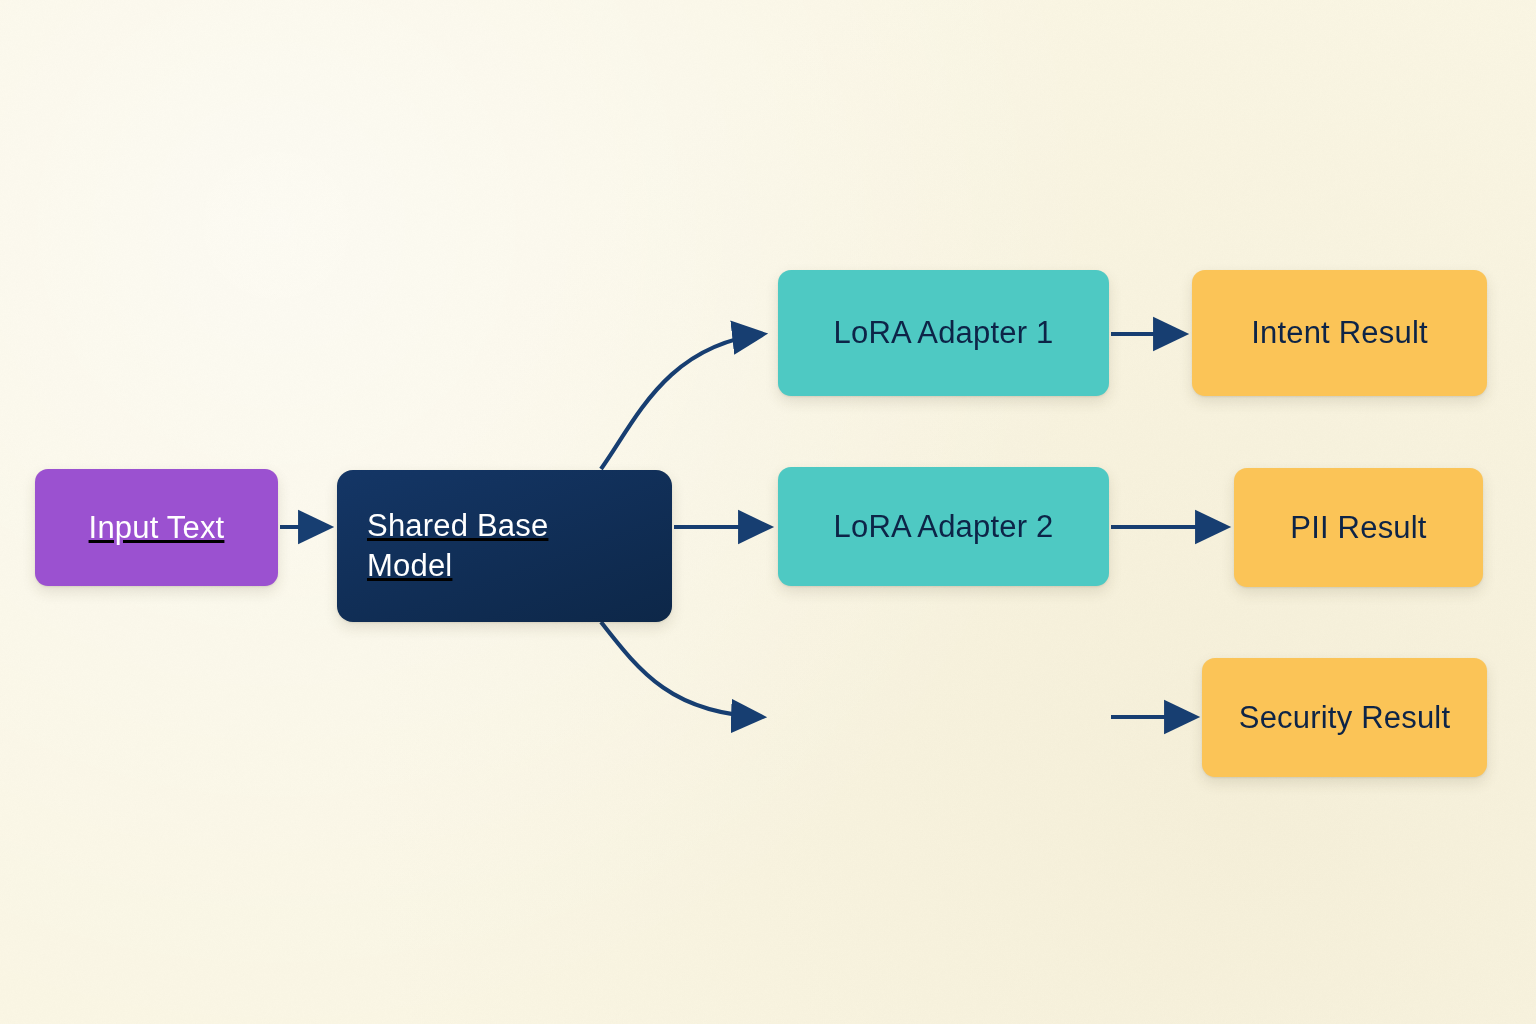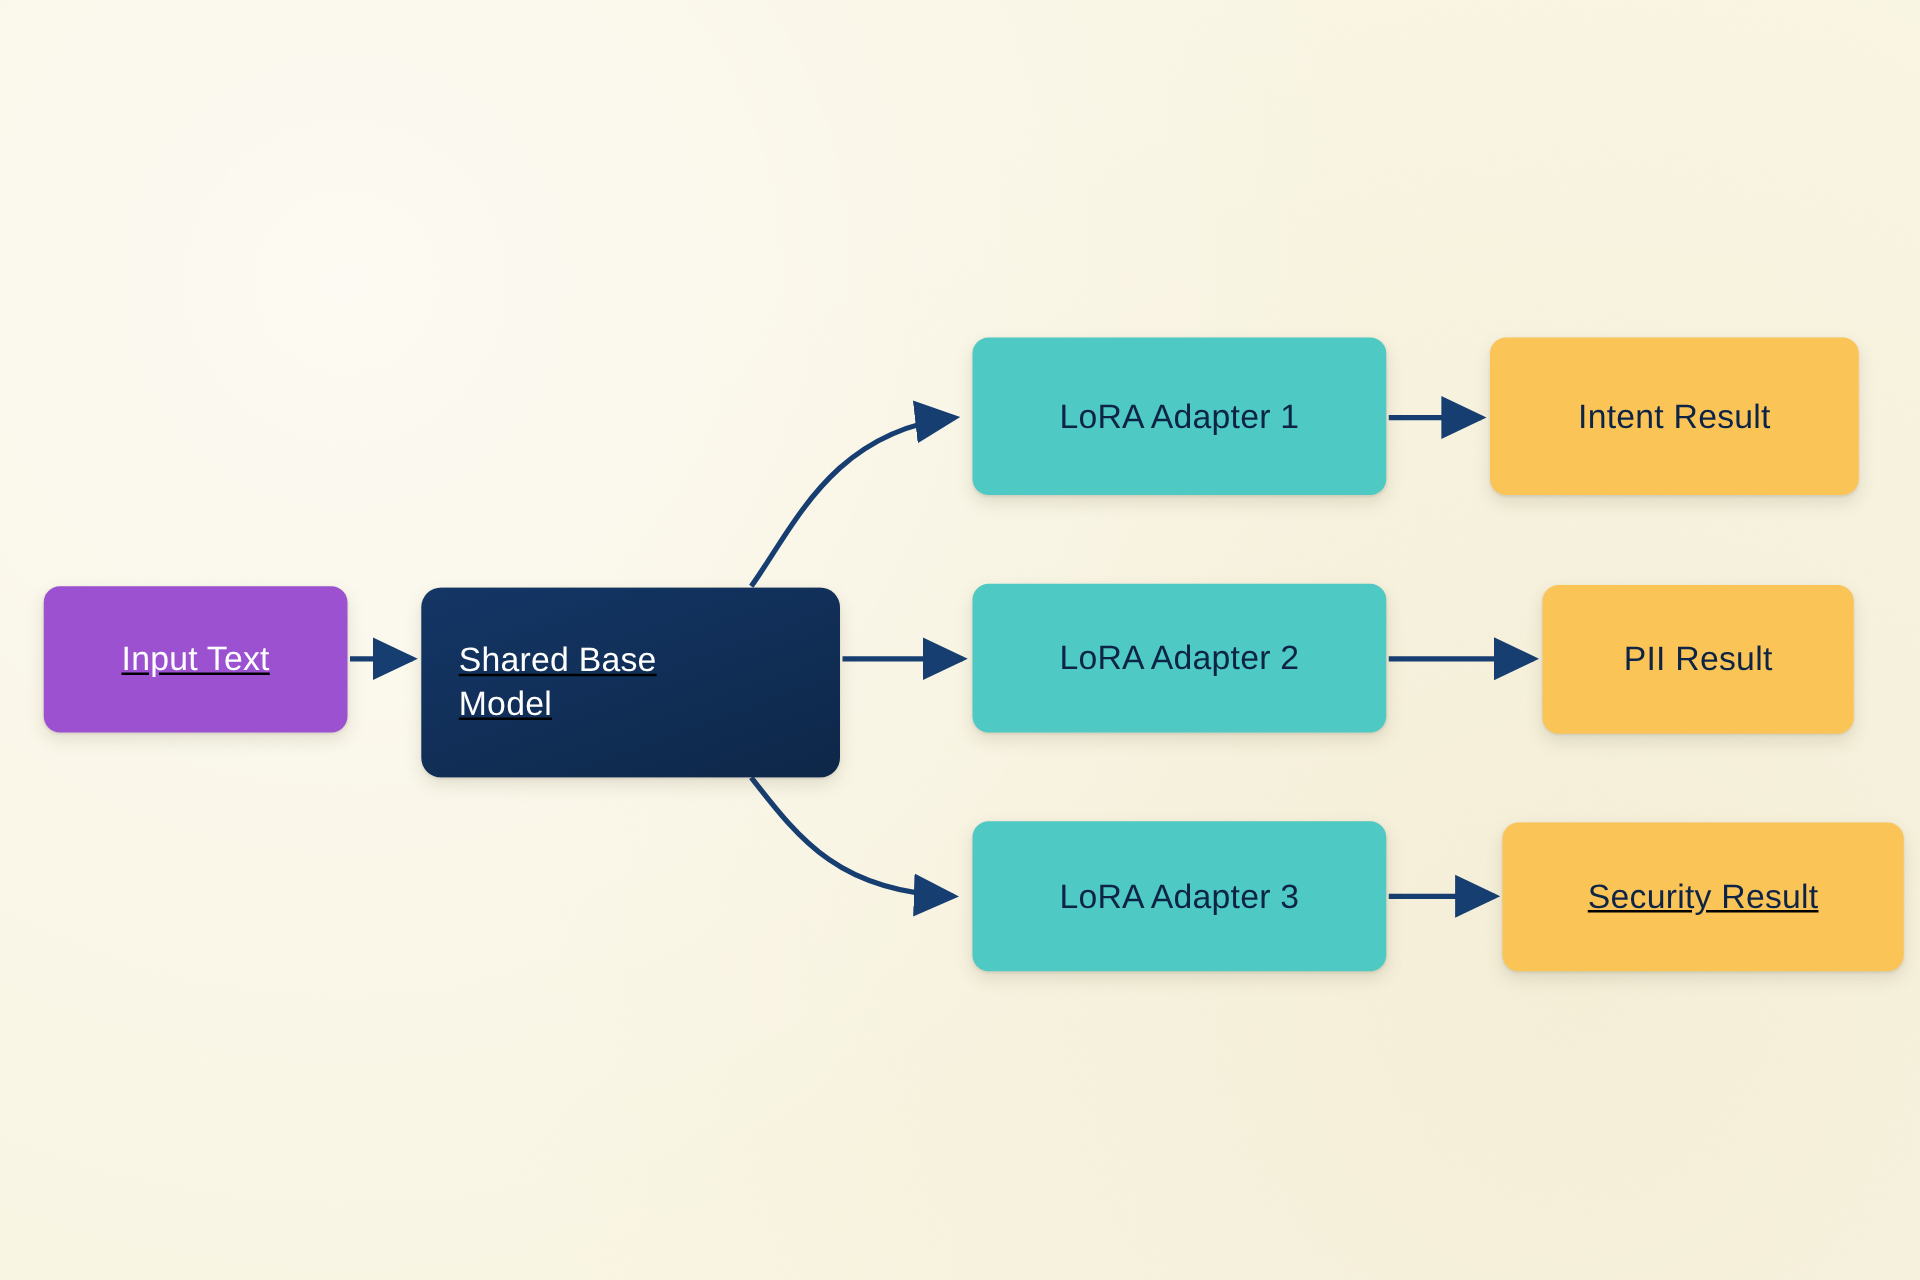--- a/index.html
+++ b/index.html
@@ -39,21 +39,21 @@
   .node {
     position: absolute;
     box-sizing: border-box;
     display: flex;
     align-items: center;
     border-radius: 14px;
     padding: 0 30px;
     box-shadow: 0 6px 14px rgba(70,60,30,0.13), 0 1px 2px rgba(70,60,30,0.10);
   }
   .node .label {
-    font-size: 27px;
+    font-size: 31px;
     font-weight: 400;
     letter-spacing: 0.2px;
     line-height: 1.28;
     white-space: pre-line;
   }
   .node.input-node {
     background: #9b51d0;
     border-radius: 13px;
     text-decoration: underline;
   }
@@ -134,29 +134,26 @@
   </div>
 
   <div class="node adapter-node center" style="left:778px; top:270px; width:331px; height:126px;">
     <span class="label">LoRA Adapter 1</span>
   </div>
 
   <div class="node adapter-node center" style="left:778px; top:467px; width:331px; height:119px;">
     <span class="label">LoRA Adapter 2</span>
   </div>
 
-  <div class="node adapter-node center" style="left:778px; top:657px; width:331px; height:120px;">
-    <span class="label">LoRA Adapter 3</span>
-  </div>
 
   <div class="node result-node center" style="left:1192px; top:270px; width:295px; height:126px;">
     <span class="label">Intent Result</span>
   </div>
 
   <div class="node result-node center" style="left:1234px; top:468px; width:249px; height:119px;">
     <span class="label">PII Result</span>
   </div>
 
-  <div class="node result-node center" style="left:1202px; top:658px; width:321px; height:119px;text-decoration:underline;">
+  <div class="node result-node center" style="left:1202px; top:658px; width:285px; height:119px;">
     <span class="label">Security Result</span>
   </div>
 
 </div>
 
 </body></html>

